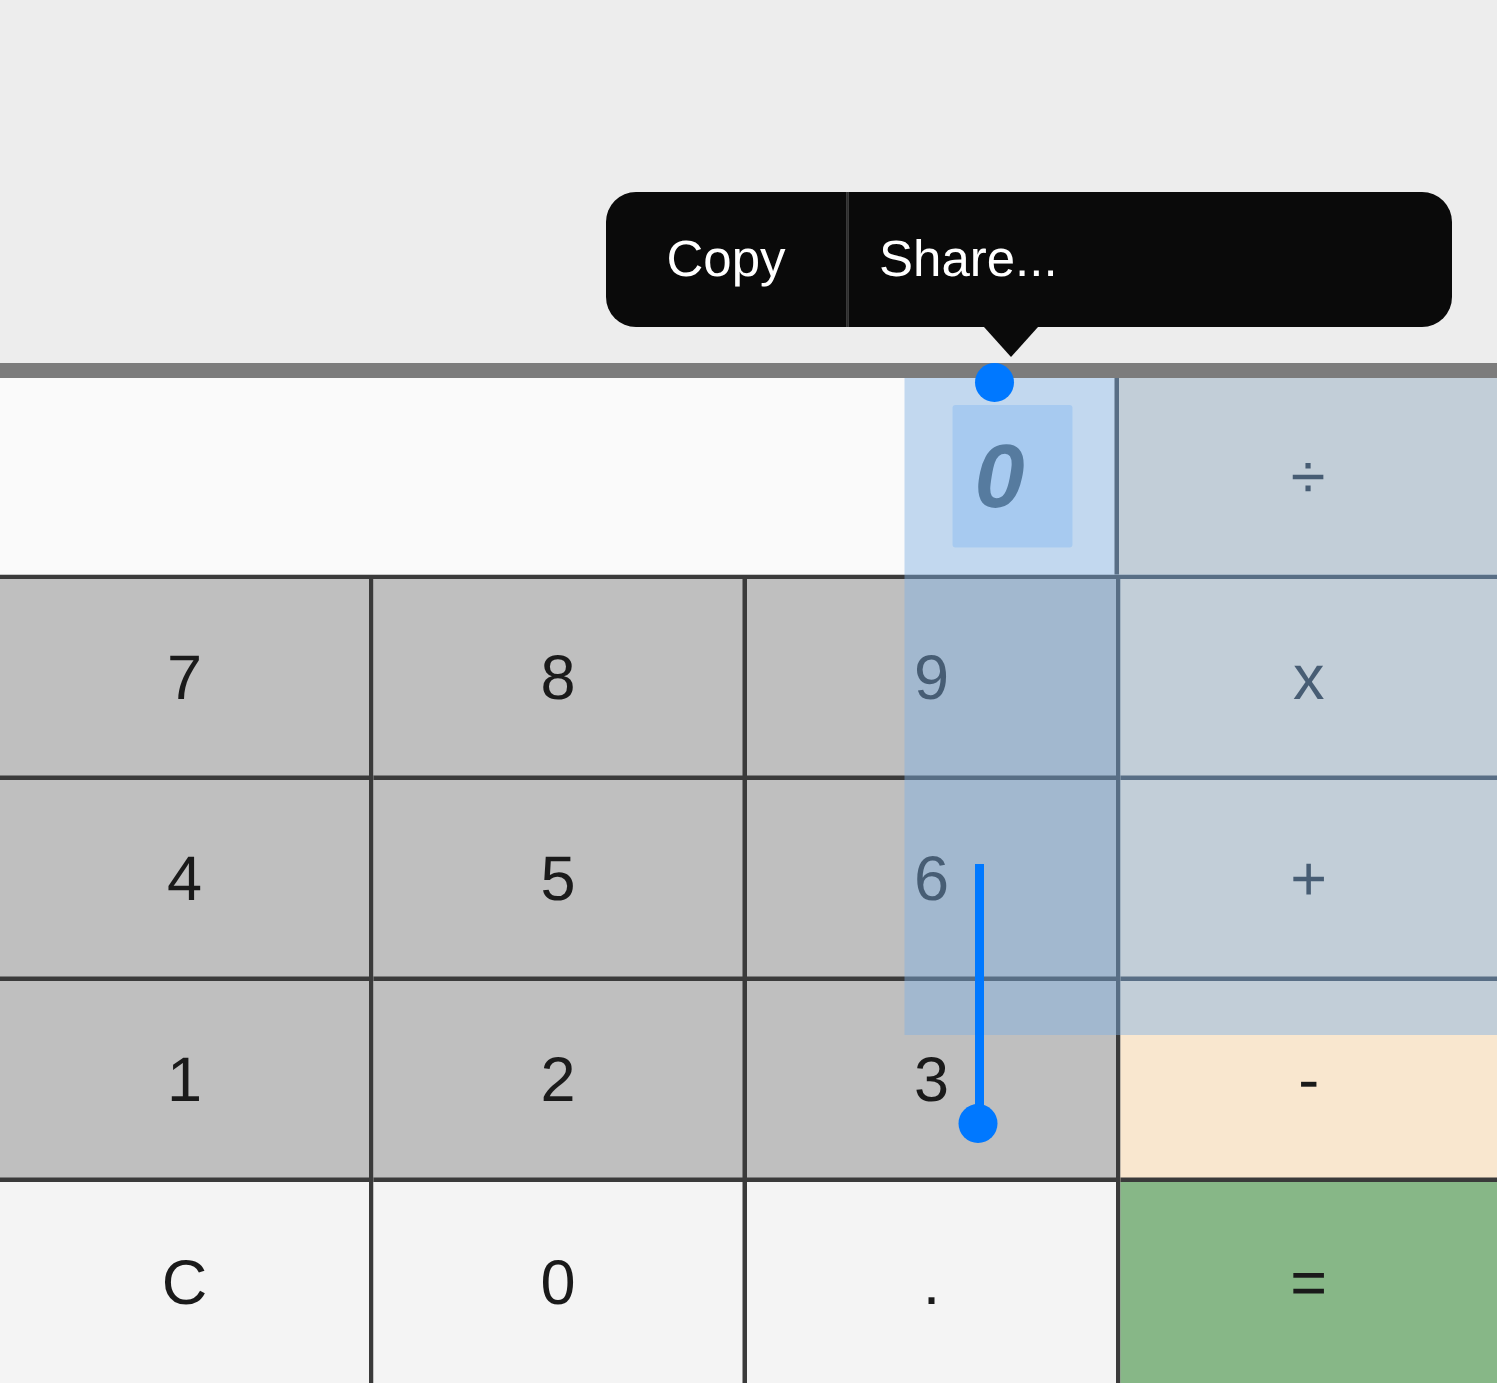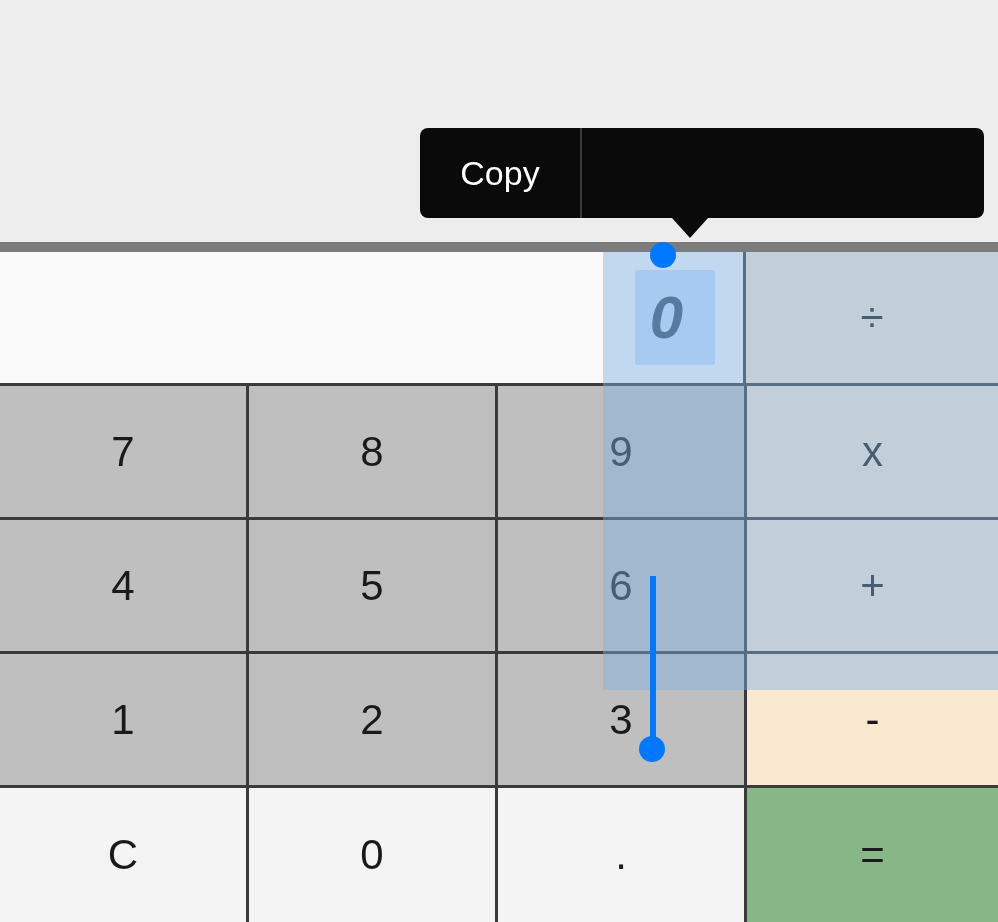--- a/index.html
+++ b/index.html
@@ -26,25 +26,25 @@
     right: 0;
     bottom: 0;
     height: 10px;
     background: #7c7c7c;
   }
 
   
   .context-menu {
     position: absolute;
     top: 128px;
-    left: 420px;
+    left: 404px;
     width: 564px;
     height: 90px;
     background: #0a0a0a;
-    border-radius: 8px;
+    border-radius: 20px;
     display: flex;
     align-items: stretch;
     color: #ffffff;
     font-size: 34px;
     z-index: 50;
   }
   .context-menu button {
     background: transparent;
     border: none;
     color: #ffffff;
@@ -197,20 +197,21 @@
   }
 </style>
 </head>
 <body>
 
 <div class="top-space">
   <div class="context-menu">
     <button class="ctx-copy">Copy</button>
     <div class="ctx-sep"></div>
     <div class="ctx-sep"></div>
+    <button class="ctx-share">Share...</button>
     <div class="context-arrow"></div>
   </div>
   <div class="gray-divider"></div>
 </div>
 
 <div class="calc-wrap">
 
   <div class="display-row">
     <div class="display-cell">
       <div class="text-selection-bg"></div>

